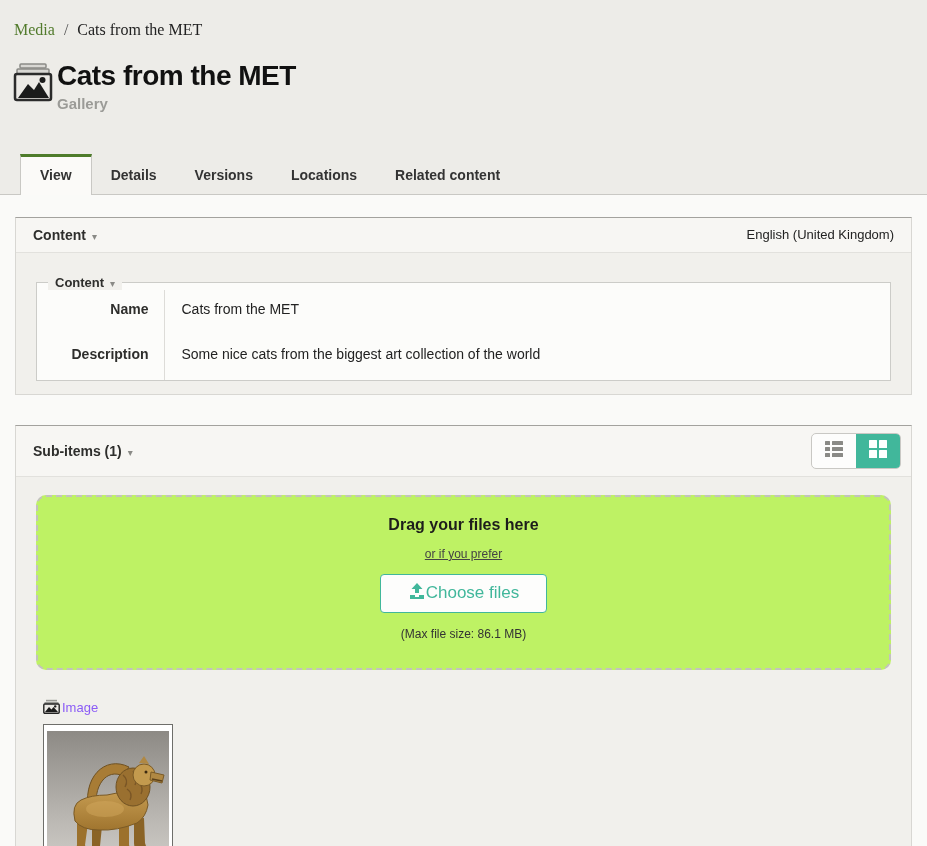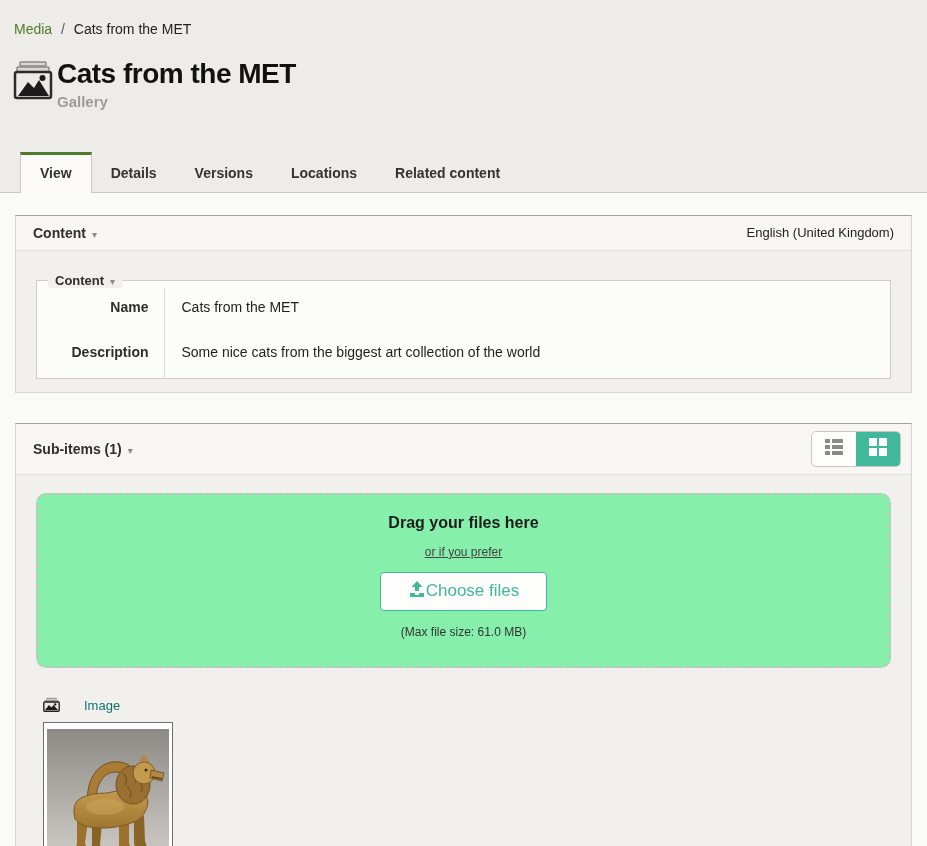--- a/index.html
+++ b/index.html
@@ -5,21 +5,21 @@
   * { box-sizing: border-box; }
   html,body { margin:0; padding:0; }
   body {
     width:927px; height:846px; overflow:hidden;
     background:#edece8;
     font-family:"Liberation Sans", sans-serif;
     color:#333;
   }
 
   
-  .breadcrumb { padding:21px 0 0 14px; font-size:14px; }
+  .breadcrumb { padding:21px 0 0 14px; font-size:16px;font-family:Liberation Serif, serif; }
   .breadcrumb .bc-root { color:#527b2c; text-decoration:none; cursor:pointer; }
   .breadcrumb .bc-sep { color:#555; margin:0 5px; }
   .breadcrumb .bc-current { color:#222; }
 
   
   .page-header { display:flex; align-items:flex-start; padding:22px 0 0 13px; }
   .page-header .type-icon { flex:0 0 auto; margin-top:2px; }
   .title-block { margin-left:4px; }
   .page-title { font-size:28px; font-weight:bold; color:#111; line-height:1.1; letter-spacing:-0.5px; }
   .page-subtitle { font-size:15px; color:#9b9b97; margin-top:3px;font-weight:bold; }
@@ -65,32 +65,32 @@
   
   .subitems-header { padding:7px 10px 7px 17px; }
   .view-toggle { display:flex; border:1px solid #c9c8c4; border-radius:5px; overflow:hidden;
                  background:#fdfdfc; }
   .toggle-btn { width:44px; height:34px; display:flex; align-items:center; justify-content:center;
                 cursor:pointer; border:none; background:transparent; padding:0; }
   .toggle-btn.active { background:#41b79b; }
 
   .subitems-body { padding:18px 20px 0; min-height:380px; }
 
-  .dropzone { border:2px dashed #c3c2be; border-radius:10px; background:#86efac;
+  .dropzone { border:2px dashed #c3c2be; border-radius:10px; background:#bef264;
               text-align:center; padding:19px 10px 27px; }
   .dropzone-title { font-size:16px; font-weight:bold; color:#1d1d1b; margin:0; }
   .dropzone-sub { font-size:12px; color:#444; margin-top:13px;text-decoration:underline; }
   .choose-files-btn { display:inline-flex; align-items:center; margin-top:13px;
                       background:#fdfdfc; border:1px solid #41b79b; border-radius:4px;
                       color:#41b79b; font-size:17px; padding:7px 27px; cursor:pointer;
                       font-family:"Liberation Sans", sans-serif; }
   .dropzone-note { font-size:12px; color:#333; margin-top:14px; }
 
   .item-card { margin:29px 0 0 7px; width:130px; }
-  .item-type { display:flex; align-items:center; gap:24px; font-size:13px; color:#0f766e;
+  .item-type { display:flex; align-items:center; gap:2px; font-size:13px; color:#8b5cf6;
                margin-bottom:7px; }
   .thumb { width:130px; height:150px; border:1px solid #6e6e6a; background:#fff;
            padding:6px 3px 0; cursor:pointer; }
   .thumb svg { display:block; }
 </style>
 </head>
 <body>
 
 <div class="breadcrumb">
   <span class="bc-root">Media</span>
@@ -193,21 +193,21 @@
           <span>
             <svg width="18" height="18" viewBox="0 0 18 18">
               <g fill="#41b79b">
                 <path d="M9 1 L14.5 7 H11 V11 H7 V7 H3.5 Z"></path>
                 <path d="M2 13 H7 V15 H11 V13 H16 V17 H2 Z"></path>
               </g>
             </svg>
           </span>
           <span>Choose files</span>
         </button>
-        <div class="dropzone-note">(Max file size: 61.0 MB)</div>
+        <div class="dropzone-note">(Max file size: 86.1 MB)</div>
       </div>
 
       <div class="item-card">
         <div class="item-type">
           <span>
             <svg width="17" height="15" viewBox="0 0 17 15">
               <rect x="3" y="0.8" width="11" height="1.6" fill="#9a9a96"></rect>
               <rect x="1.5" y="3" width="14" height="1.8" fill="#9a9a96"></rect>
               <rect x="0.8" y="5" width="15.4" height="9.2" rx="1" fill="#eceae6" stroke="#222" stroke-width="1.4"></rect>
               <path d="M2 13 L6 8 L8.5 10.5 L10.5 8 L15 13 Z" fill="#1b1b1b"></path>

